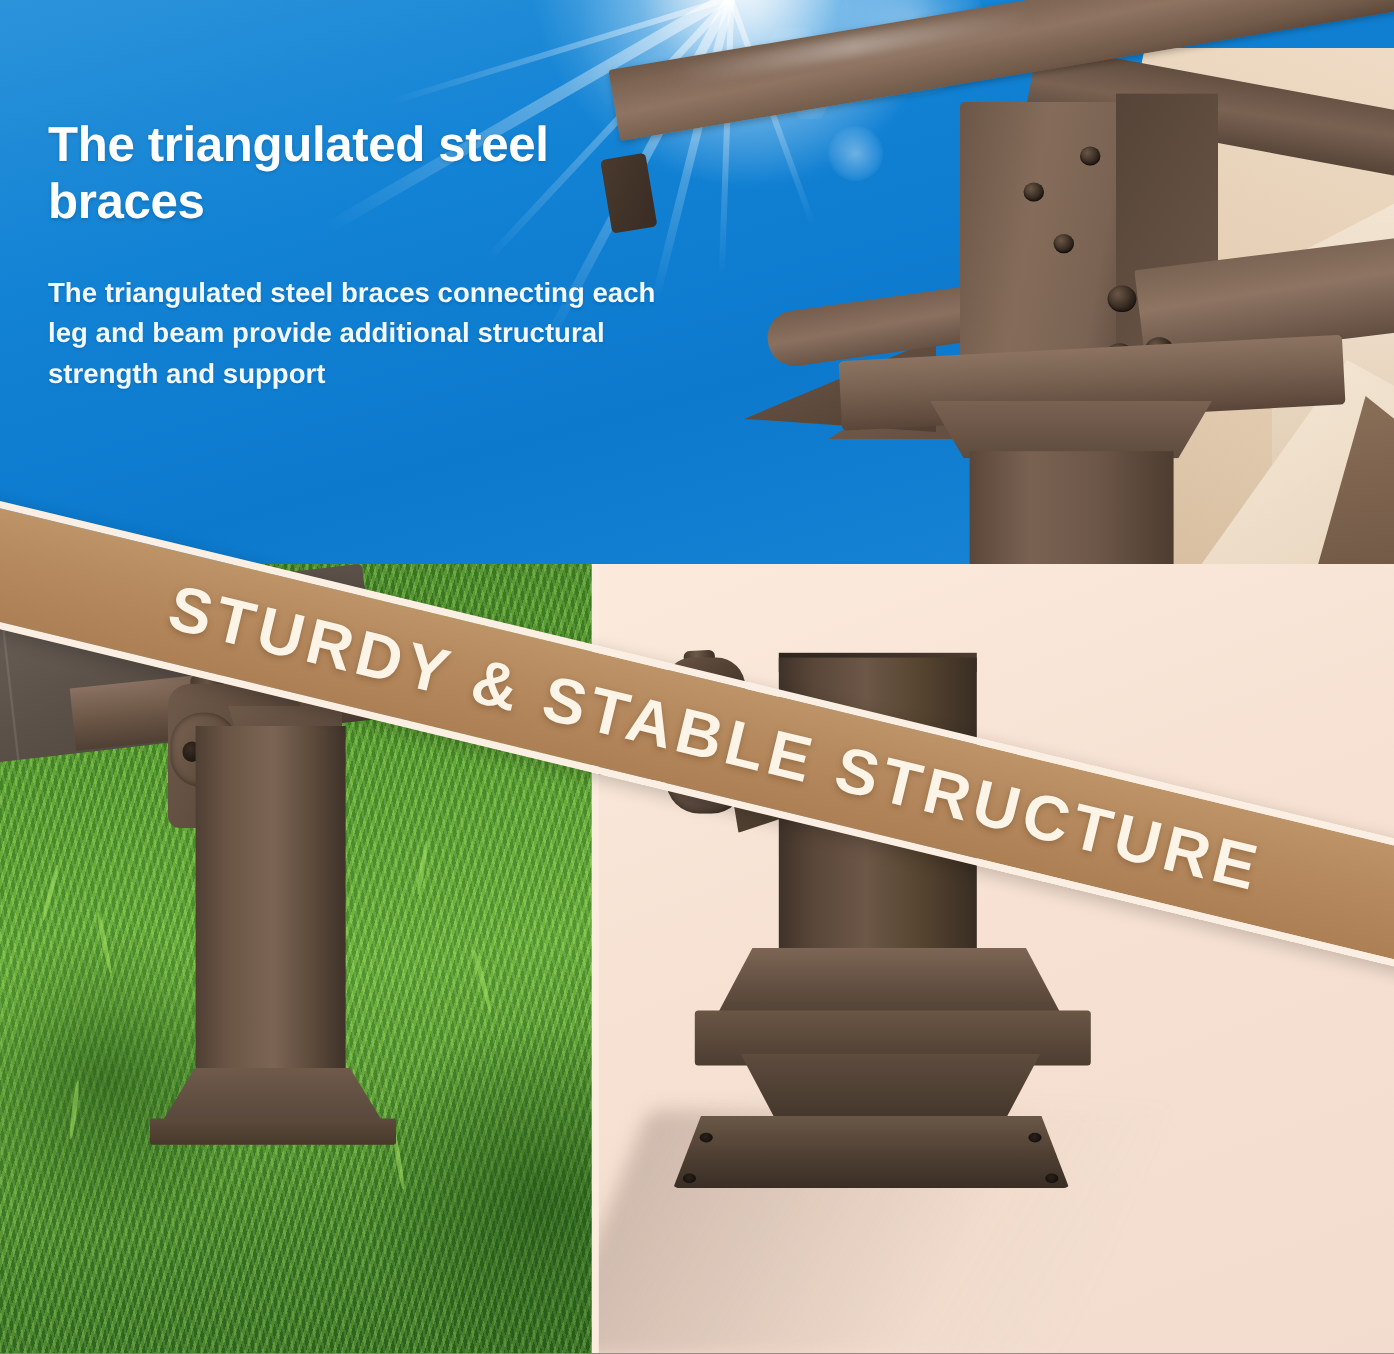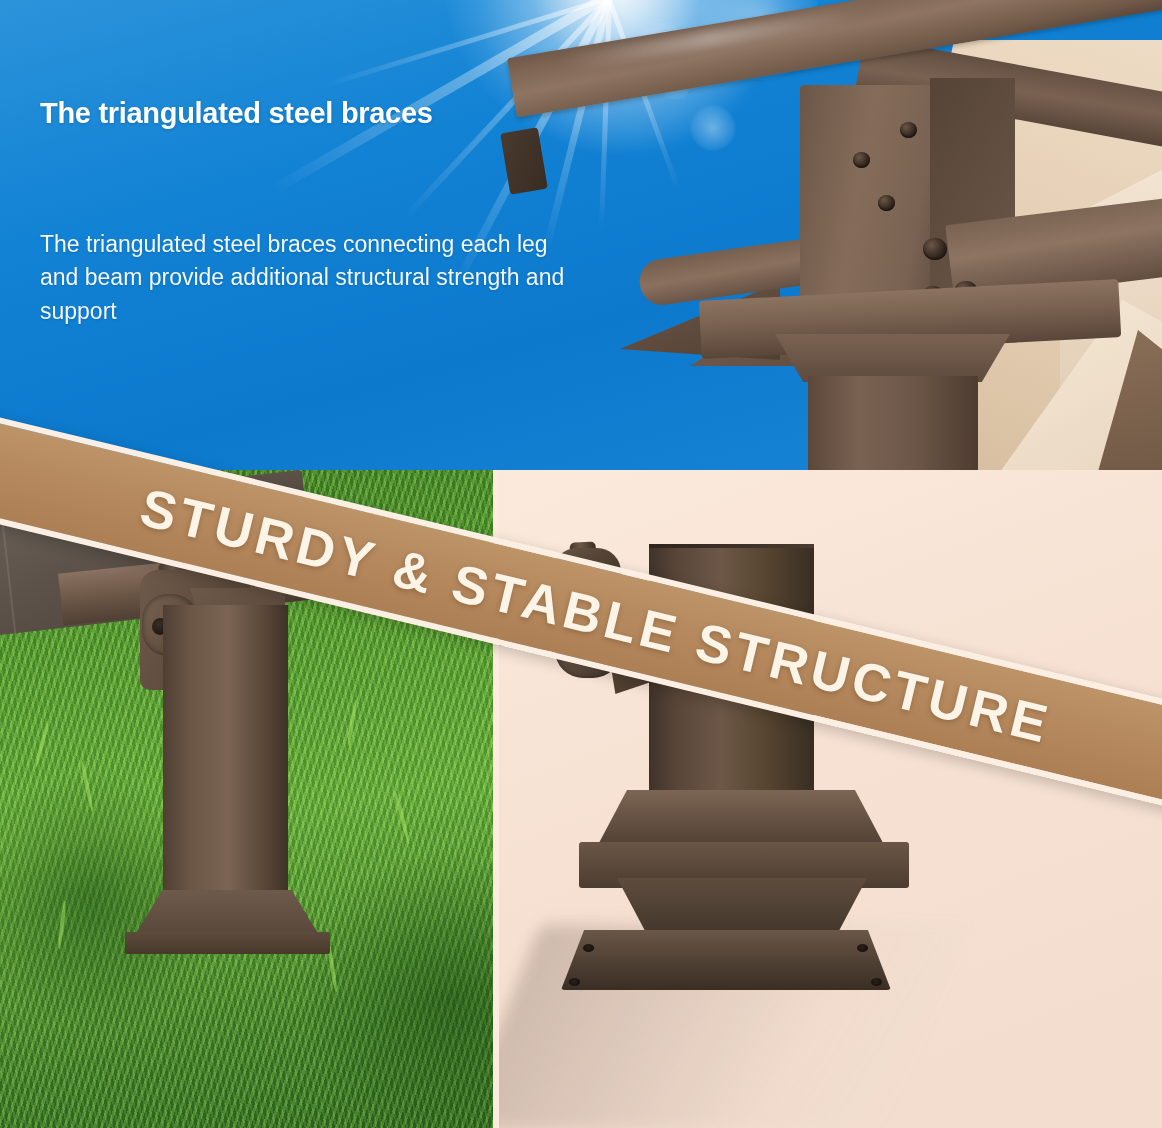--- a/index.html
+++ b/index.html
@@ -99,24 +99,24 @@
     position:absolute;left:808px;top:376px;width:170px;height:110px;
     background:linear-gradient(90deg,#5b4739 0%,#7a6252 30%,#6d5748 62%,#4d3c30 100%);
   }
   .bolt{position:absolute;width:24px;height:22px;border-radius:50%;
     background:radial-gradient(circle at 35% 32%,#6c5646,#2e241c 62%,#1b140f 100%);
     box-shadow:inset 0 -1px 2px rgba(0,0,0,.6);}
   .bolt.sm{width:17px;height:16px;}
 
   
   .headline{position:absolute;left:40px;top:97px;width:480px;color:#fff;
-    font-size:29px;line-height:1.16;font-weight:700;letter-spacing:-.3px;
+    font-size:41px;line-height:1.16;font-weight:700;letter-spacing:-.3px;
     text-shadow:0 1px 3px rgba(0,40,80,.25);}
   .subcopy{position:absolute;left:40px;top:228px;width:530px;color:#f2f8fd;
-    font-size:23px;line-height:1.45;font-weight:400;
+    font-size:23px;line-height:1.45;font-weight:700;
     text-shadow:0 1px 2px rgba(0,40,80,.22);}
 
   
   .bottom{position:absolute;left:0;top:470px;width:1162px;height:658px;background:#fcece0;overflow:hidden;}
 
   
   .grass-photo{position:absolute;left:0;top:0;width:493px;height:658px;overflow:hidden;
     background:
       repeating-linear-gradient(80deg, rgba(255,255,255,.10) 0 2px, rgba(0,0,0,.05) 2px 5px),
       repeating-linear-gradient(-72deg, rgba(140,200,80,.34) 0 3px, rgba(30,95,25,.30) 3px 7px),

